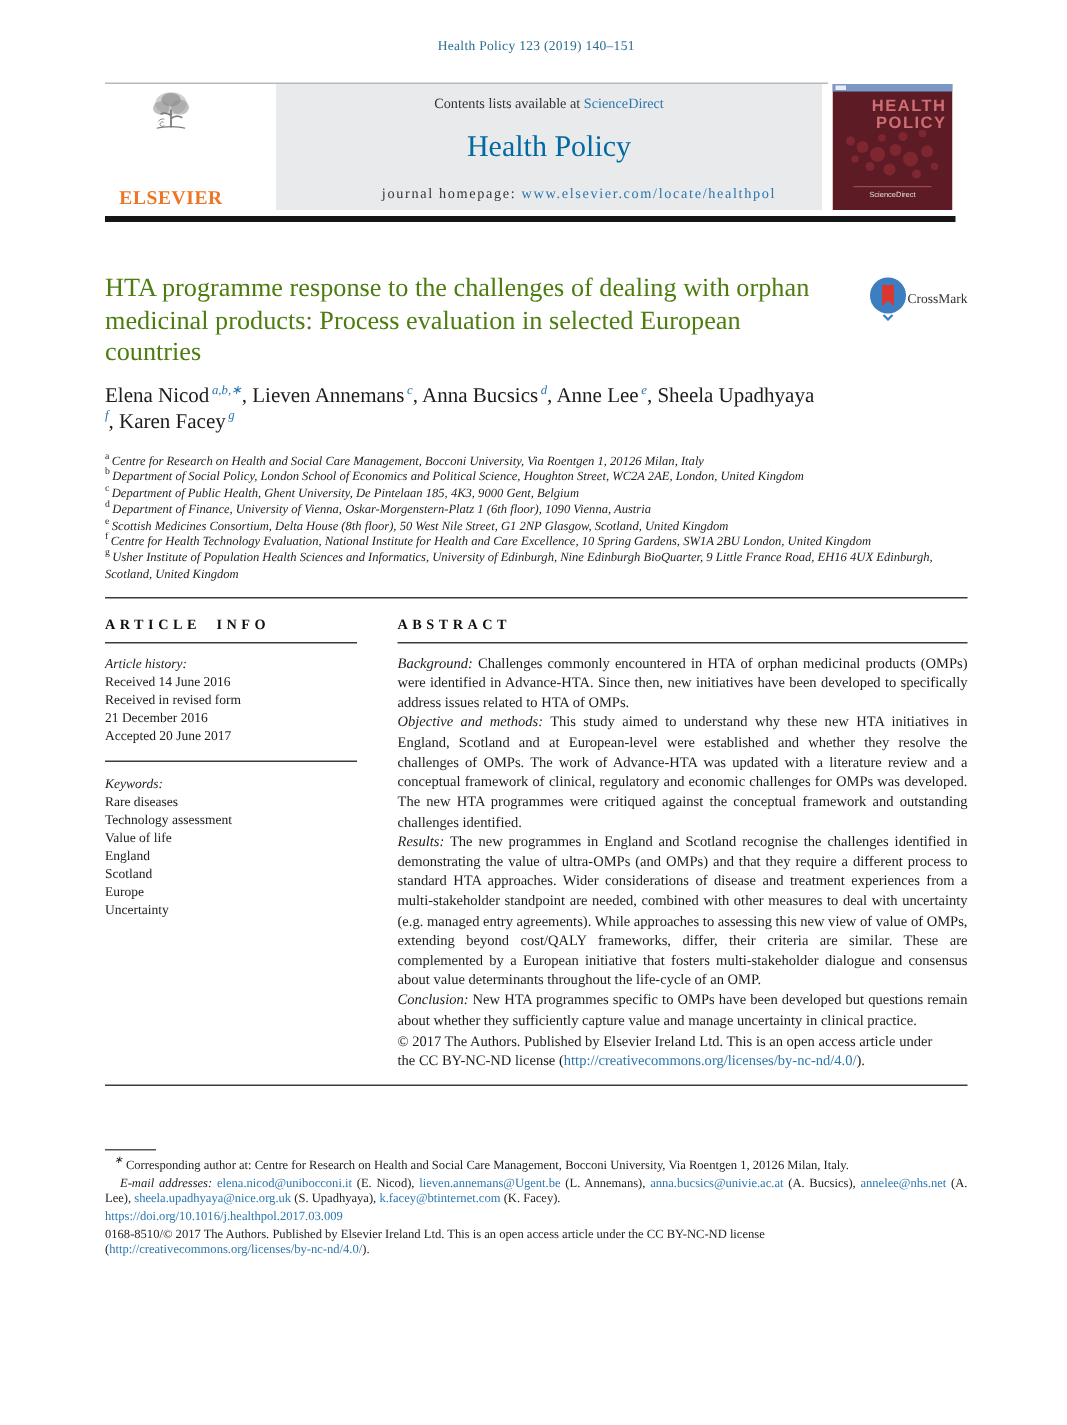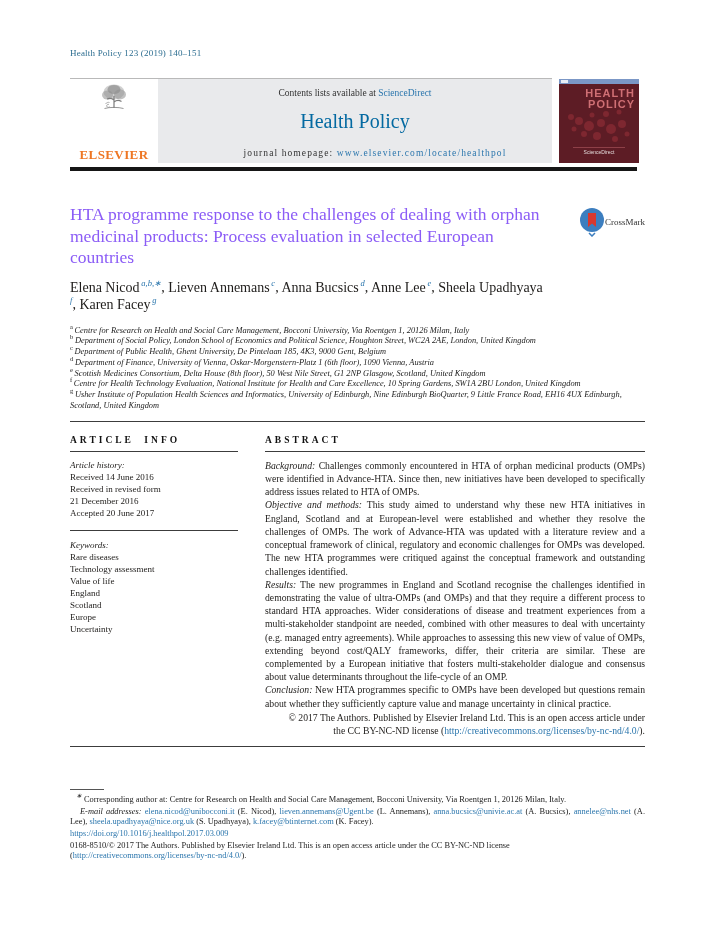--- a/index.html
+++ b/index.html
@@ -1,50 +1,50 @@
 <!DOCTYPE html>
 <html><head>
 <meta charset="utf-8">
 <style>
   html,body{margin:0;padding:0;background:#fff;}
   .page{position:relative;width:711px;height:950px;background:#ffffff;overflow:hidden;
         font-family:"Liberation Serif",serif;color:#1e1c1a;}
   .inner{margin:0 66px 0 70px;}
   .link{color:#2b76ad;text-decoration:none;cursor:pointer;}
-  .citation{padding-top:48px;text-align:left;font-size:9px;color:#2c6d90;letter-spacing:.2px;}
+  .citation{padding-top:25px;text-align:center;font-size:9px;color:#2c6d90;letter-spacing:.2px;}
   .hairline{margin-top:20px;width:482px;border-top:1px solid #b9b9b9;}
   .header{display:flex;align-items:stretch;height:84px;}
   .logo-box{width:88px;display:flex;flex-direction:column;align-items:center;justify-content:flex-start;padding-top:3px;gap:36px;}
   .elsevier-text{font-size:13px;font-weight:bold;color:#ee7623;letter-spacing:.4px;margin-top:-2px;}
-  .gray-box{width:394px;background:#e9eaec;text-align:center;padding-top:9px;box-sizing:border-box;}
+  .gray-box{width:364px;background:#e9eaec;text-align:center;padding-top:9px;box-sizing:border-box;margin-left:26px;}
   .contents-line{font-size:9.5px;color:#333;}
   .journal-title{font-size:20px;margin-top:12px;color:#0369a1;}
   .homepage-line{font-size:9.5px;letter-spacing:1.1px;margin-top:15px;color:#333;padding-left:40px;}
   .cover{width:80px;margin-left:7px;position:relative;}
   .black-bar{margin-top:4px;width:567px;height:4px;background:#161616;}
   .title-row{display:flex;margin-top:33px;}
-  .title{font-size:17.5px;line-height:21.5px;font-weight:normal;margin:0;width:492px;color:#8b5cf6;}
+  .title{font-size:17.5px;line-height:21.5px;font-weight:normal;margin:0;width:492px;color:#4d7c0f;}
   .crossmark{margin-left:auto;margin-top:3px;display:flex;align-items:center;gap:0;height:30px;}
   .crossmark-label{font-size:9px;color:#333;}
   .authors{margin-top:10px;font-size:14px;line-height:17.5px;width:475px;}
   .authors sup{font-size:8.5px;color:#2b76ad;}
   .affils{margin-top:12px;font-size:8.4px;line-height:10.8px;font-style:italic;color:#222;}
   .affils sup{font-size:6.5px;font-style:normal;}
   .rule-full{margin-top:9px;width:575px;border-top:1px solid #3c3c3c;}
   .columns{display:flex;margin-top:13px;width:575px;}
   .col-left{width:168px;flex:none;}
   .col-right{flex:1;margin-left:27px;}
   .sec-heading{font-size:9.5px;font-weight:bold;letter-spacing:3px;word-spacing:5px;color:#111;}
   .col-rule{border-top:1px solid #3c3c3c;margin-top:6px;margin-bottom:7px;}
   .col-rule.mid{margin-top:11px;margin-bottom:8px;}
   .info-text{font-size:9px;line-height:12px;}
   .italic{font-style:italic;}
   .abs-body{font-size:9.7px;line-height:13.2px;text-align:justify;}
   .abs-para i{font-style:italic;}
-  .copyright{font-size:9.7px;line-height:13.2px;text-align:right;margin-top:1px;}
+  .copyright{font-size:9.7px;line-height:13.2px;text-align:left;margin-top:1px;}
   .footnotes{margin-top:42px;font-size:8.4px;line-height:10.6px;color:#222;}
   .fn-rule{width:34px;border-top:1px solid #555;margin-bottom:5px;}
   .fn-corresponding{padding-left:6px;}
   .fn-emails{text-align:justify;text-indent:10px;margin-top:1px;}
   .fn-doi{margin-top:1px;}
   .fn-issn{margin-top:1px;}
   sup{line-height:0;font-style:italic;}
 </style>
 </head>
 <body>

